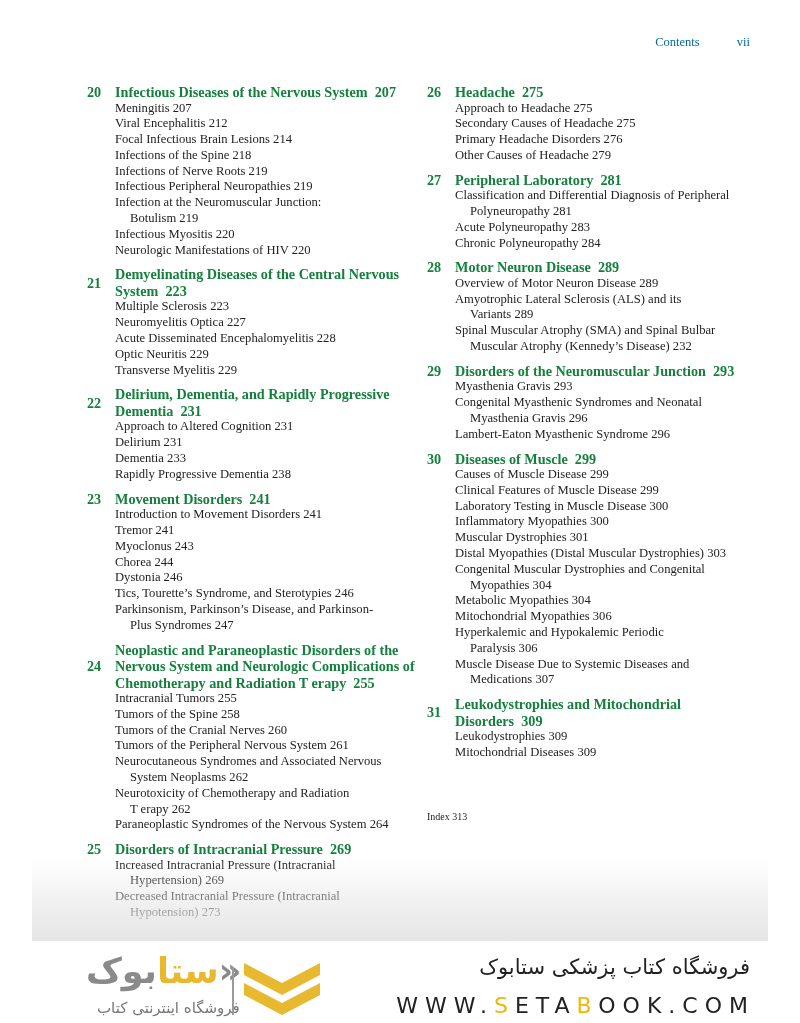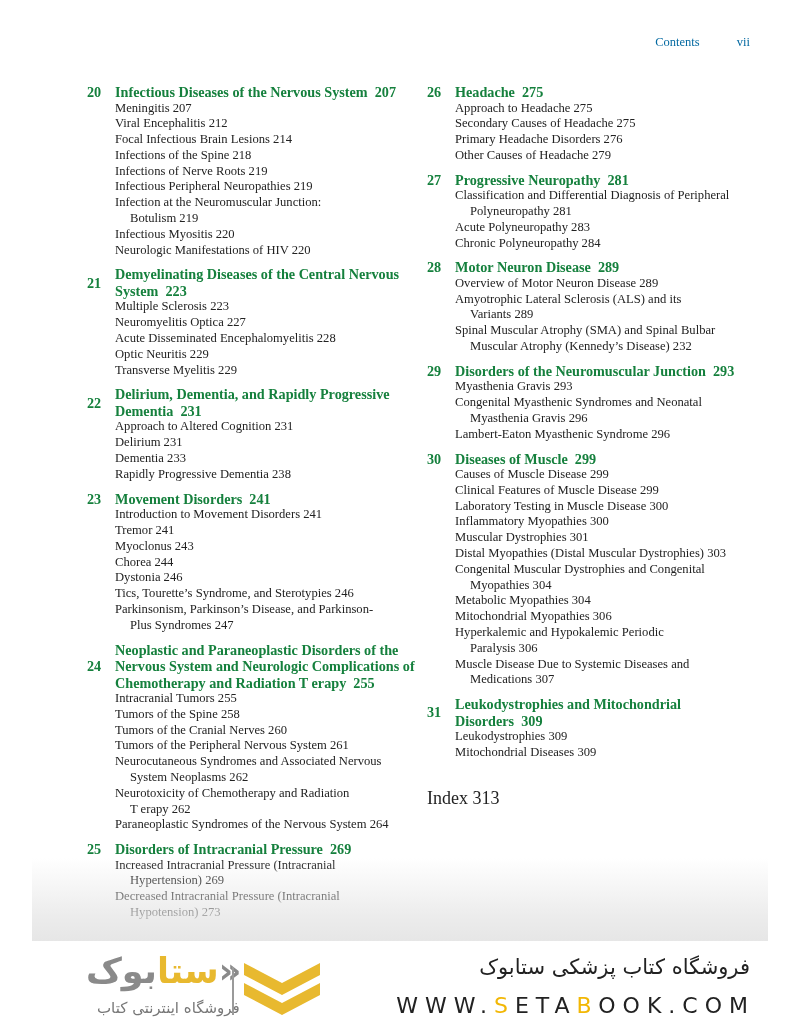--- a/index.html
+++ b/index.html
@@ -10,21 +10,21 @@
   .col { position:absolute; top:84px; }
   .col-left { left:87px; width:330px; }
   .col-right { left:427px; width:340px; }
   .chapter { margin-bottom:8px; }
   .ch-head { display:flex; font-weight:bold; font-size:14.2px; line-height:16.5px; color:#15803d;align-items:center; }
   .ch-num { width:28px; flex:none; }
   .ch-title { flex:1; }
   .sub { font-size:12.6px; line-height:15.8px; padding-left:28px; color:#222; }
   .sub .wrap { display:block; }
   .sub .cont { padding-left:15px; display:block; }
-  .index-entry { font-size:18px; line-height:15.8px; margin-top:30px; }
+  .index-entry { font-size:10px; line-height:15.8px; margin-top:48px; }
   .shade { position:absolute; left:32px; right:32px; top:858px; height:83px;
            background:linear-gradient(to bottom, rgba(255,255,255,0) 0%, rgba(228,228,228,0.7) 70%, #e6e6e6 100%); }
   .footer { position:absolute; left:0; top:941px; width:800px; height:82px; background:#fff; }
   .logo-area { position:absolute; left:62px; top:8px; width:270px; height:70px; }
   .logo-word { position:absolute; left:24px; top:2px; font-family:"DejaVu Sans", sans-serif; font-size:35px; font-weight:bold; color:#e8b92f; letter-spacing:-1px; }
   .logo-word .gray { color:#8a8a8a; }
   .logo-sub { position:absolute; left:14px; top:50px; font-family:"DejaVu Sans", sans-serif; font-size:15px; color:#777;margin-left:21px; }
   .logo-divider { position:absolute; left:170px; top:18px; width:2px; height:48px; background:#9a9a9a; }
   .logo-chev { position:absolute; left:180px; top:8px; }
   .store-fa { position:absolute; right:50px; top:14px; font-family:"DejaVu Sans", sans-serif; font-size:21px; color:#222; direction:rtl; }
@@ -200,21 +200,21 @@
       <div class="sub">
         <span class="wrap">Primary Headache Disorders  276</span>
       </div>
       <div class="sub">
         <span class="wrap">Other Causes of Headache  279</span>
       </div>
     </div>
     <div class="chapter">
       <div class="ch-head">
         <span class="ch-num">27</span>
-        <span class="ch-title"><span>Progressive Neuropathy</span>&nbsp;&nbsp;<span>281</span></span>
+        <span class="ch-title"><span>Peripheral Laboratory</span>&nbsp;&nbsp;<span>281</span></span>
       </div>
       <div class="sub">
         <span class="wrap">Classification and Differential Diagnosis of Peripheral</span>
         <span class="cont">Polyneuropathy  281</span>
       </div>
       <div class="sub">
         <span class="wrap">Acute Polyneuropathy  283</span>
       </div>
       <div class="sub">
         <span class="wrap">Chronic Polyneuropathy  284</span>

